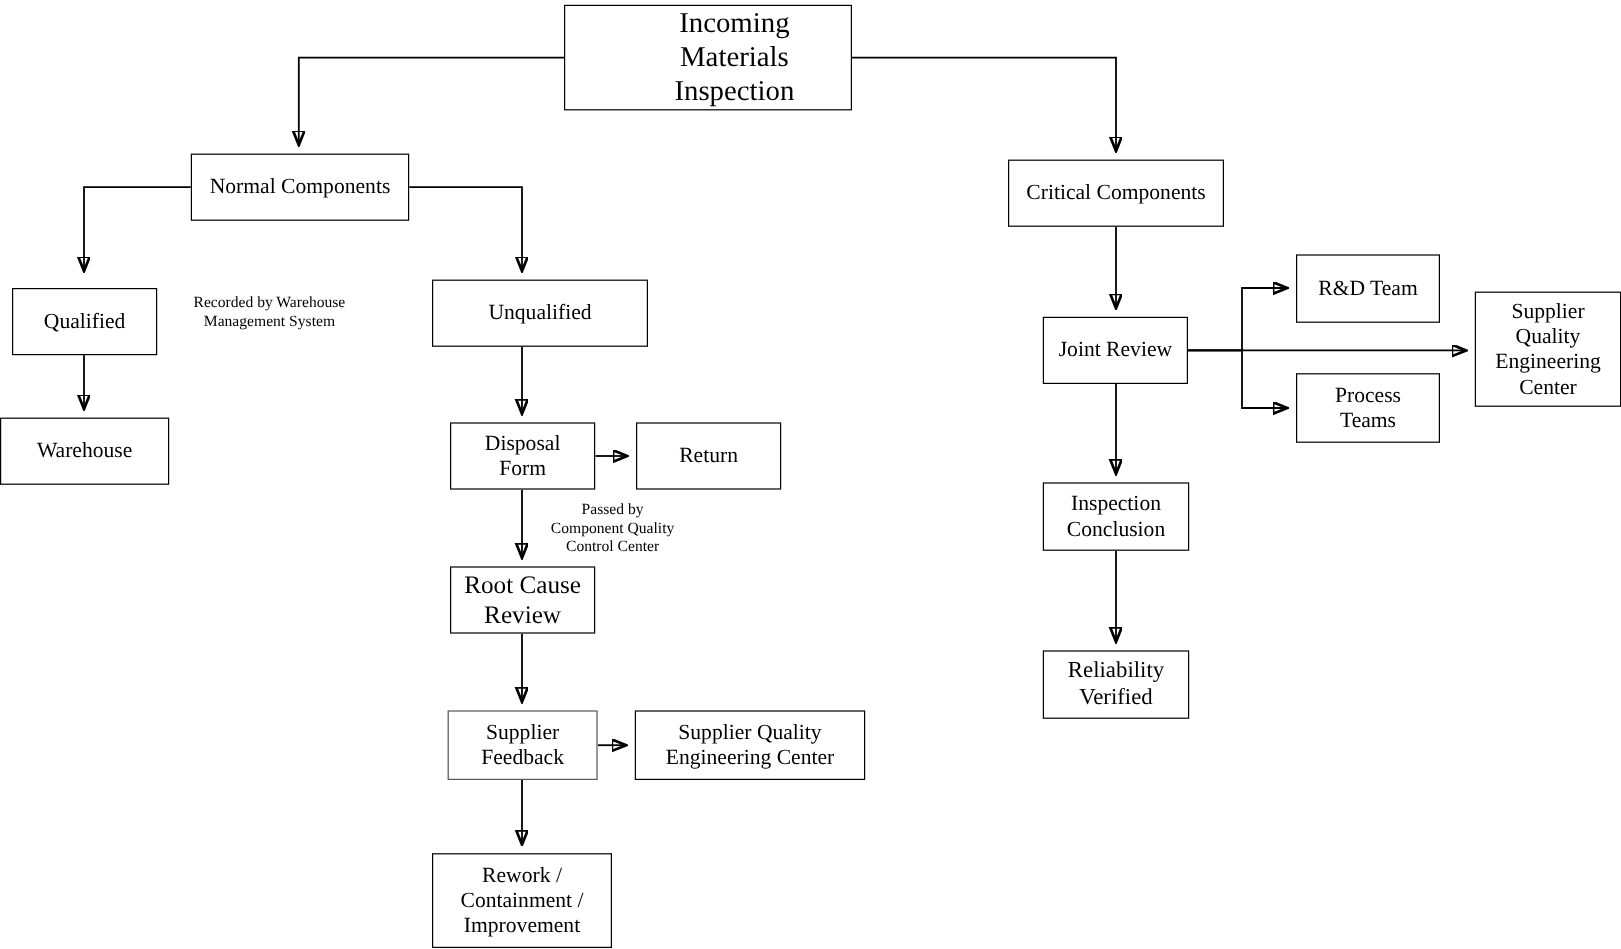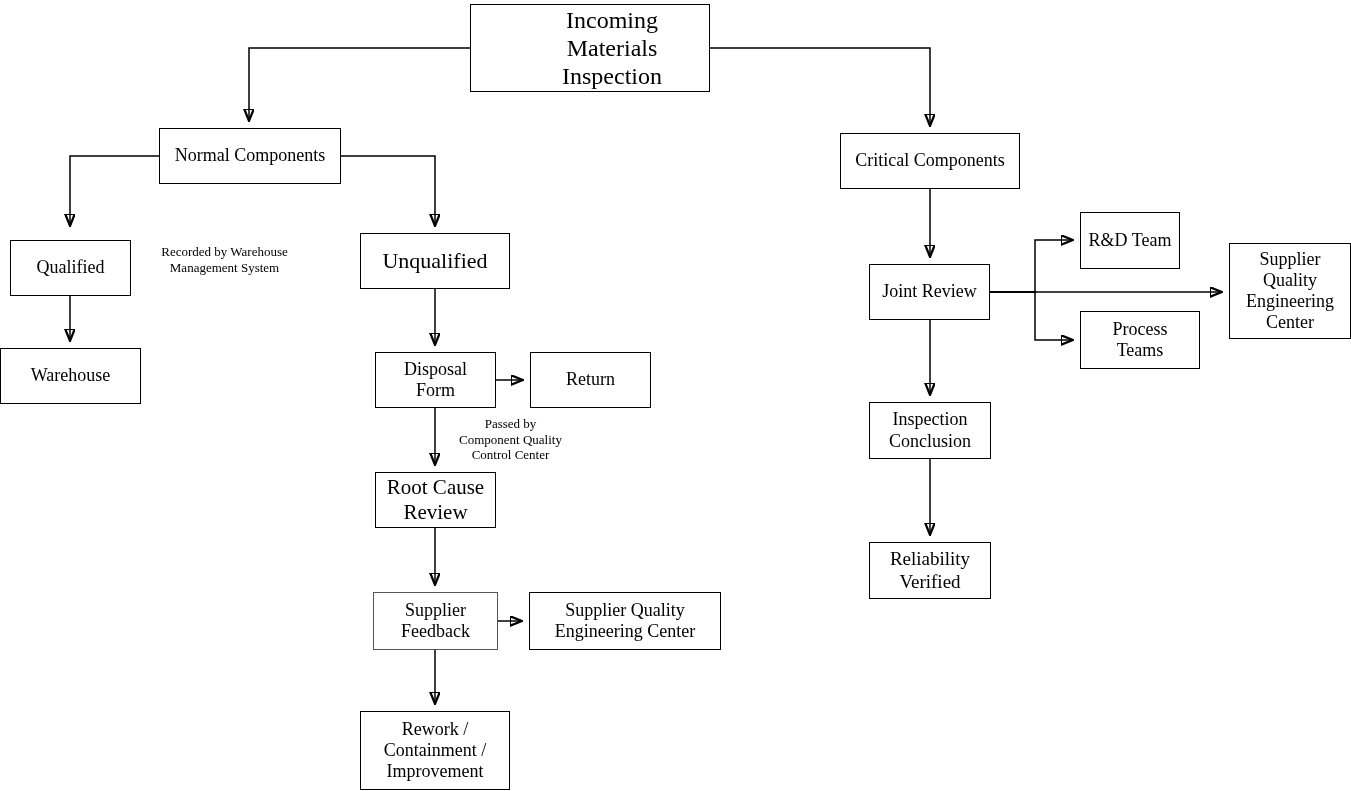--- a/index.html
+++ b/index.html
@@ -83,36 +83,36 @@
         <path d="M 930 320 L 930 394" marker-end="url(#arrow)" stroke="#000000"></path>
         <path d="M 930 459 L 930 534" marker-end="url(#arrow)" stroke="#000000"></path>
       </g>
   </svg>
   <div id="node-layer">
       <div class="node" style="left: 470px; top: 4px; width: 240px; height: 88px; font-size: 24px; padding-left: 44px;">Incoming
 Materials Inspection</div>
       <div class="node" style="left: 159px; top: 128px; width: 182px; height: 56px; font-size: 18px;">Normal Components</div>
       <div class="node" style="left: 840px; top: 133px; width: 180px; height: 56px; font-size: 18px;">Critical Components</div>
       <div class="node" style="left: 10px; top: 240px; width: 121px; height: 56px; font-size: 18px;">Qualified</div>
-      <div class="node" style="left: 360px; top: 233px; width: 150px; height: 56px; font-size: 22px;">Unqualified</div>
+      <div class="node" style="left: 360px; top: 233px; width: 180px; height: 56px; font-size: 18px;">Unqualified</div>
       <div class="node" style="left: 0px; top: 348px; width: 141px; height: 56px; font-size: 18px;">Warehouse</div>
       <div class="node" style="left: 375px; top: 352px; width: 121px; height: 56px; font-size: 18px;">Disposal
 Form</div>
       <div class="node" style="left: 530px; top: 352px; width: 121px; height: 56px; font-size: 18px;">Return</div>
       <div class="node" style="left: 375px; top: 472px; width: 121px; height: 56px; font-size: 21px;">Root Cause
 Review</div>
       <div class="node soft" style="left: 373px; top: 592px; width: 125px; height: 58px; font-size: 18px;">Supplier
 Feedback</div>
       <div class="node" style="left: 529px; top: 592px; width: 192px; height: 58px; font-size: 18px;">Supplier Quality
 Engineering Center</div>
       <div class="node" style="left: 360px; top: 711px; width: 150px; height: 79px; font-size: 18px;">Rework /
 Containment /
 Improvement</div>
       <div class="node" style="left: 869px; top: 264px; width: 121px; height: 56px; font-size: 18px;">Joint Review</div>
-      <div class="node" style="left: 1080px; top: 212px; width: 100px; height: 57px; font-size: 18px;">R&amp;D Team</div>
+      <div class="node" style="left: 1080px; top: 212px; width: 120px; height: 57px; font-size: 18px;">R&amp;D Team</div>
       <div class="node" style="left: 1080px; top: 311px; width: 120px; height: 58px; font-size: 18px; font-family: Liberation Serif, serif;">Process
 Teams</div>
       <div class="node" style="left: 1229px; top: 243px; width: 122px; height: 96px; font-size: 18px;">Supplier
 Quality
 Engineering
 Center</div>
       <div class="node" style="left: 869px; top: 402px; width: 122px; height: 57px; font-size: 18px;">Inspection
 Conclusion</div>
       <div class="node" style="left: 869px; top: 542px; width: 122px; height: 57px; font-size: 19px;">Reliability
 Verified</div>

